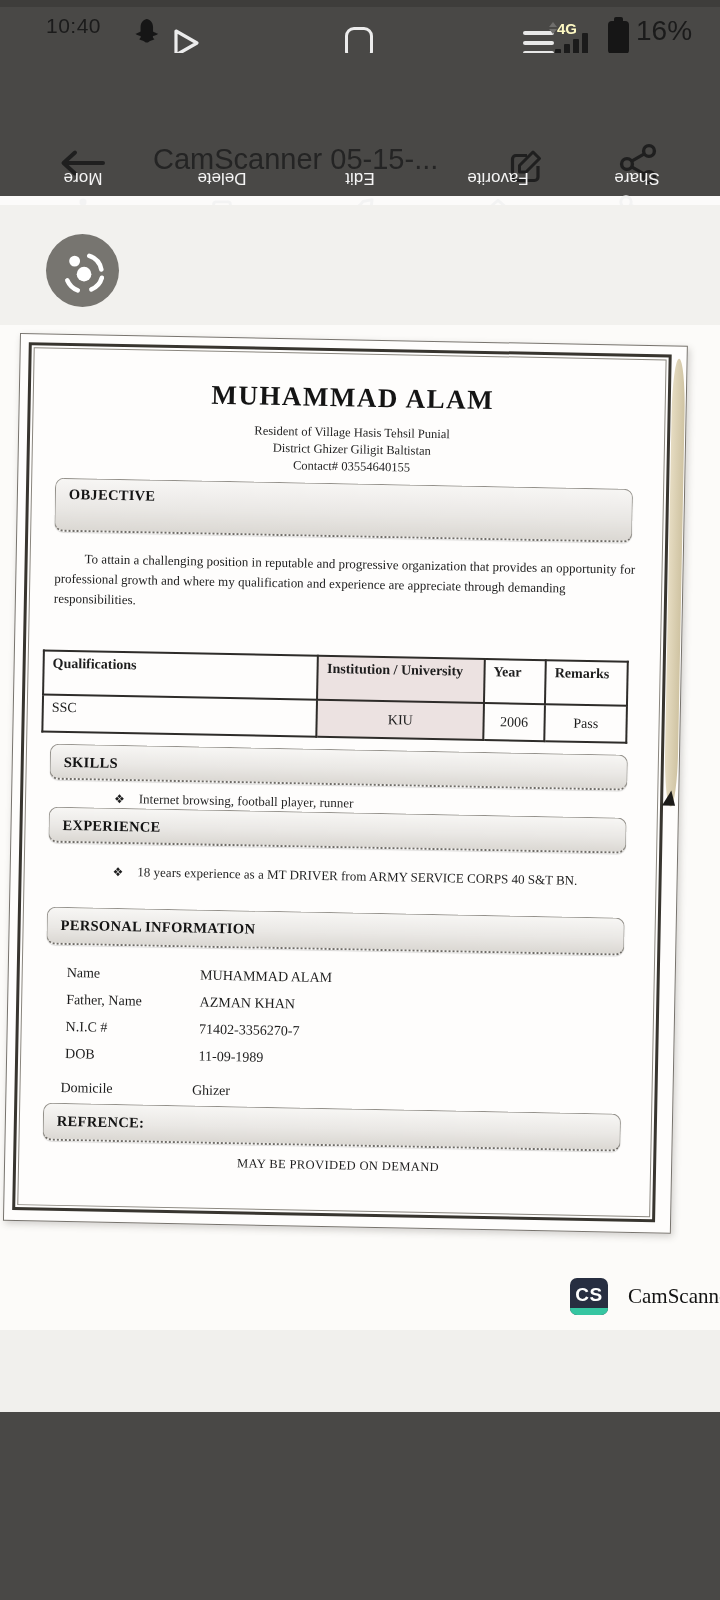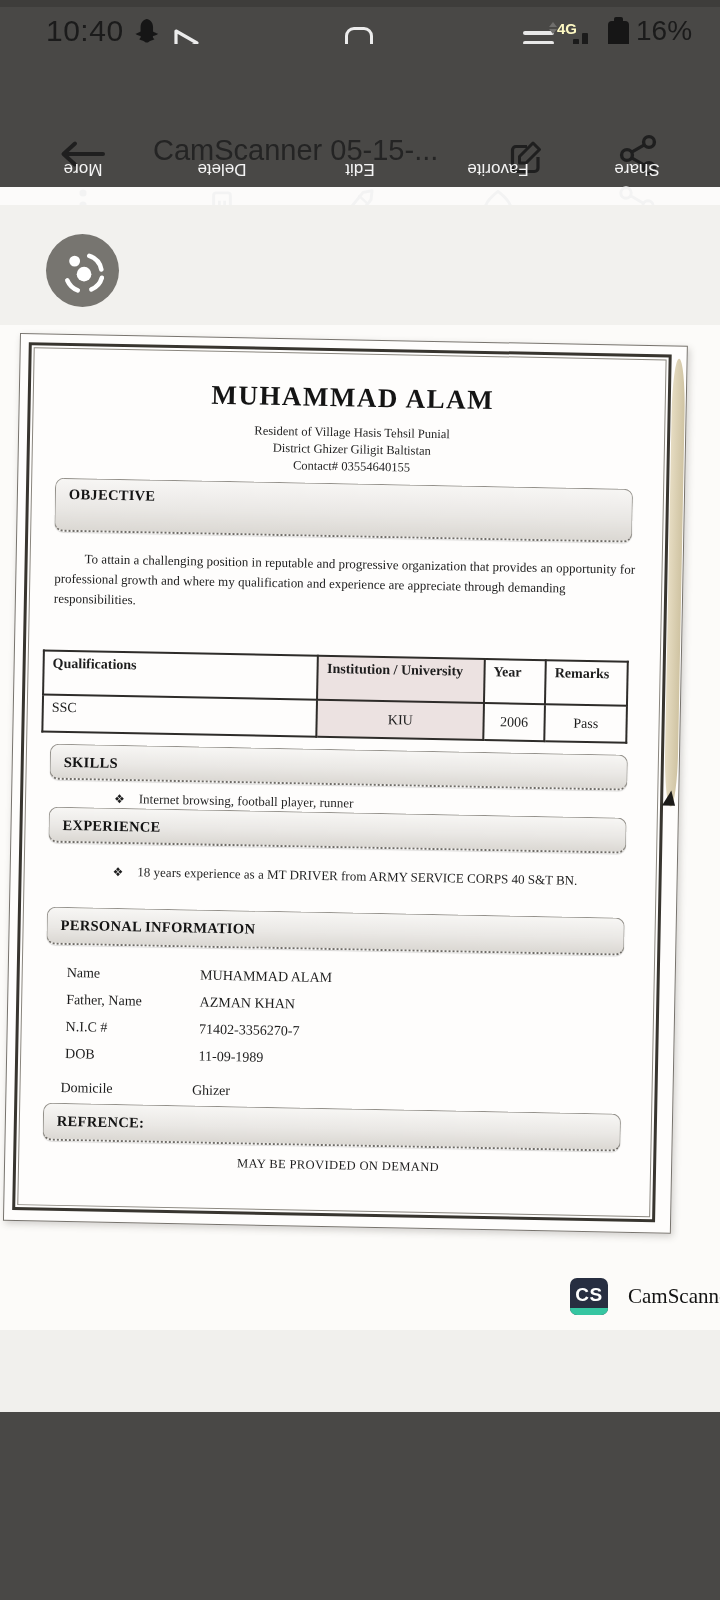--- a/index.html
+++ b/index.html
@@ -3,26 +3,26 @@
 <meta charset="utf-8">
 <style>
   * { margin:0; padding:0; box-sizing:border-box; }
   html,body { width:720px; height:1600px; }
   body { position:relative; overflow:hidden; background:#fcfbfa;
          font-family:"Liberation Sans", sans-serif; }
 
   
   .bar-dark { position:absolute; left:0; width:720px; background:#494846; }
   #statusTop { top:0; height:62px; }
-  #toolbar   { top:44px; height:143px; }
+  #toolbar   { top:53px; height:143px; }
   #todayBar  { top:1412px; height:188px; }
   .top-edge  { position:absolute; top:0; left:0; width:720px; height:7px; background:#3e3d3b; }
 
   
-  .st-time { position:absolute; left:46px; top:14px; font-size:30px; color:#1b1b1b; letter-spacing:.5px; }
+  .st-time { position:absolute; left:46px; top:14px; font-size:21px; color:#1b1b1b; letter-spacing:.5px; }
   .snap    { position:absolute; left:132px; top:16px; }
   .navtri-top { position:absolute; left:170px; top:26px; }
   .navsq-top  { position:absolute; left:345px; top:27px; width:28px; height:34px;
                 border:3.4px solid #ececec; border-radius:9px; }
   .navburger-top { position:absolute; left:523px; top:31px; width:31px; }
   .navburger-top i { display:block; height:3.6px; background:#e8e8e8; margin-bottom:6.6px; border-radius:2px; }
   .sig-top { position:absolute; left:549px; top:20px; width:52px; height:38px; }
   .fourg  { position:absolute; left:8px; top:0; font-size:15px; font-weight:bold; color:#fef9c3; }
   .uparr  { position:absolute; left:0; top:2px; width:0; height:0; border-left:4px solid transparent; border-right:4px solid transparent; border-bottom:5px solid #6f6e6c; }
   .dnarr  { position:absolute; left:0; top:9px; width:0; height:0; border-left:4px solid transparent; border-right:4px solid transparent; border-top:5px solid #6f6e6c; }

